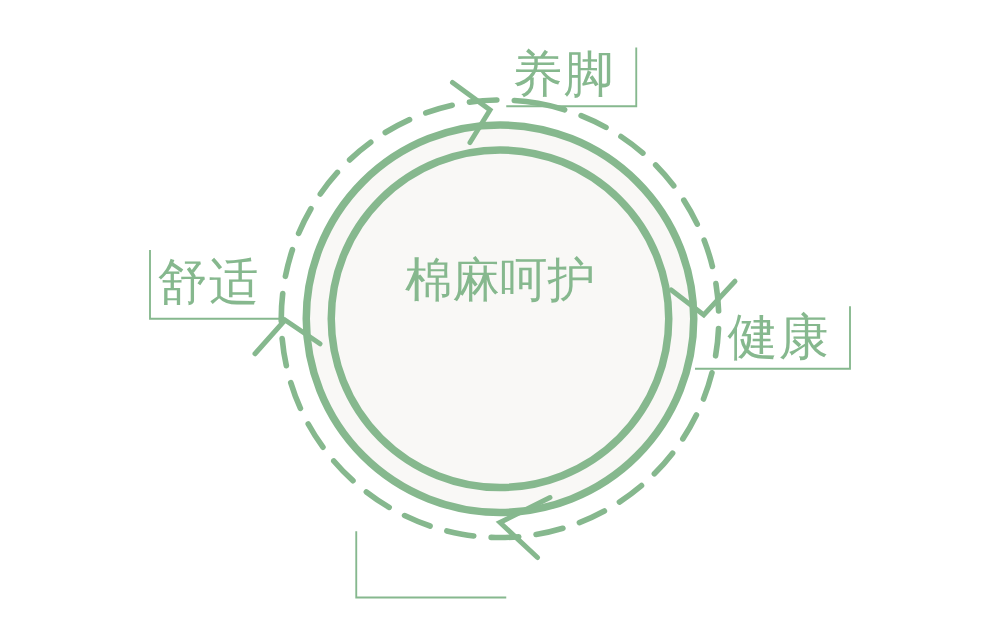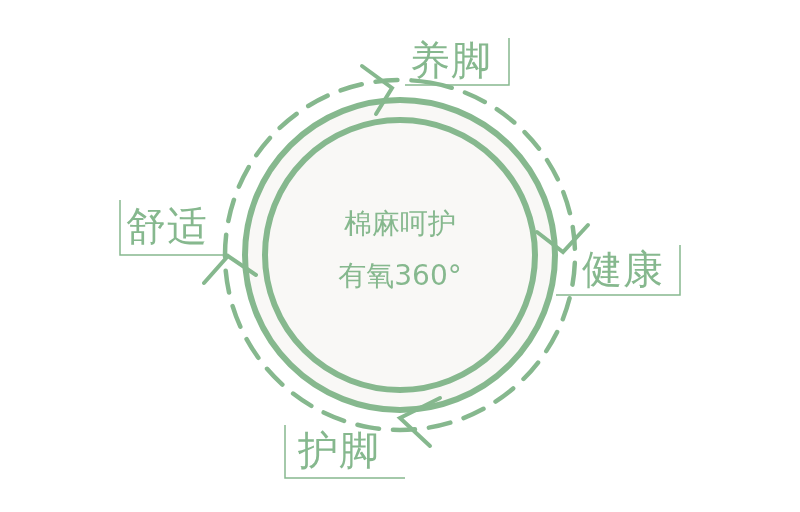--- a/index.html
+++ b/index.html
@@ -1,19 +1,19 @@
 <!DOCTYPE html>
 <html><head>
 <meta charset="utf-8">
 <style>
   html, body { margin: 0; padding: 0; background: #ffffff; }
   body { width: 800px; height: 512px; position: relative; overflow: hidden; font-family: "DejaVu Sans", "Liberation Sans", sans-serif; }
   #stage { position: absolute; left: 0; top: 0; width: 800px; height: 512px; }
   .label { position: absolute; color: #86b88e; font-size: 40px; line-height: 1; letter-spacing: 1px; white-space: nowrap; }
-  .center-text { position: absolute; left: 300px; top: 198px; width: 200px; text-align: center; color: #86b88e; font-size: 28px; line-height: 52px; }
+  .center-text { position: absolute; left: 300px; top: 198px; width: 200px; text-align: center; color: #86b88e; font-size: 38px; line-height: 52px; }
   .center-text div { white-space: nowrap; }
 </style>
 </head>
 <body>
 
 <div id="stage">
   <svg width="800" height="512" viewBox="0 0 800 512" xmlns="http://www.w3.org/2000/svg">
 
     <circle cx="400" cy="255" r="155" fill="#f9f8f6"></circle>
 
@@ -43,20 +43,18 @@
 
     <polyline points="120,200 120,255 225,255" fill="none" stroke="#86b88e" stroke-width="1.5"></polyline>
 
     <polyline points="556,295 680,295 680,245" fill="none" stroke="#86b88e" stroke-width="1.5"></polyline>
 
     <polyline points="285,425 285,478 405,478" fill="none" stroke="#86b88e" stroke-width="1.5"></polyline>
   </svg>
 
   <div class="label" style="left:410px; top:40px;">养脚</div>
   <div class="label" style="left:582px; top:250px;font-family:Liberation Serif, serif;">健康</div>
-  <div class="label" style="left:298px; top:430px;">护脚</div>
   <div class="label" style="left:126px; top:206px;text-align:center;">舒适</div>
 
   <div class="center-text">
     <div>棉麻呵护</div>
-    <div>有氧360°</div>
   </div>
 </div>
 
 </body></html>

